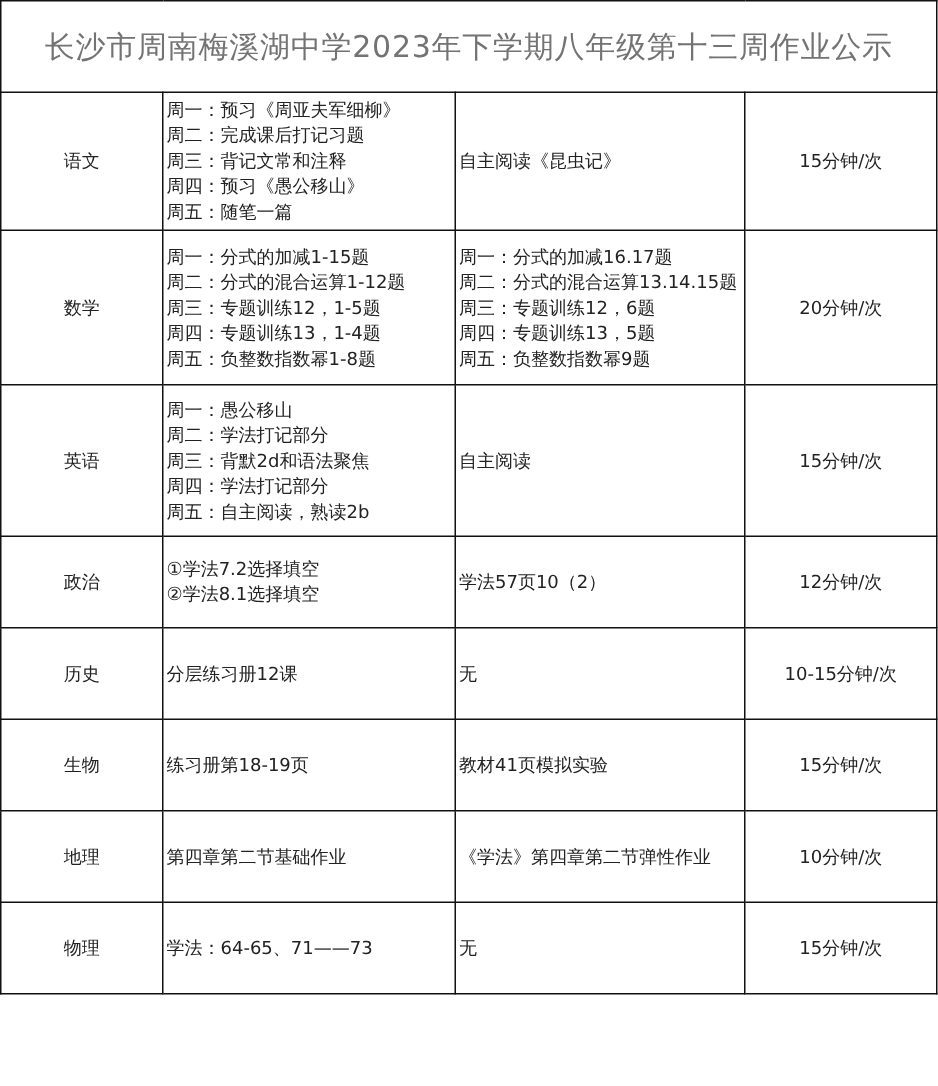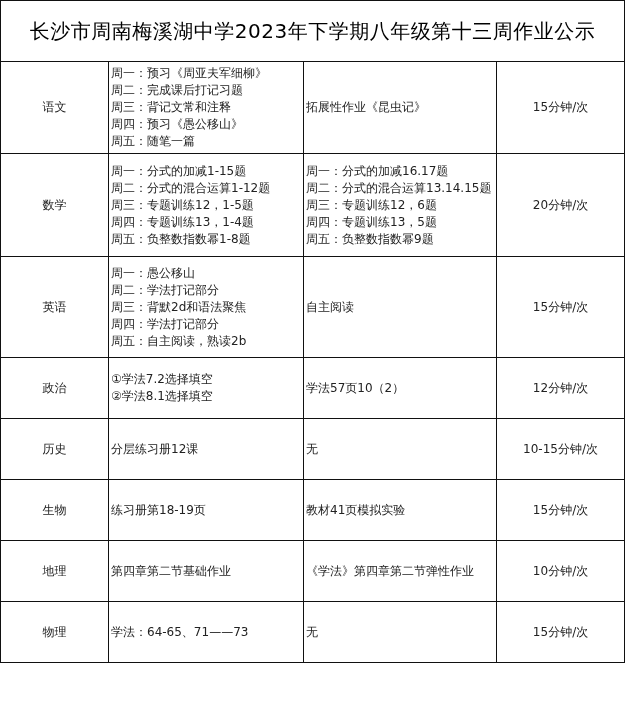--- a/index.html
+++ b/index.html
@@ -1,19 +1,19 @@
 <!DOCTYPE html>
 <html><head>
 <meta charset="utf-8">
 <style>
   html, body { margin: 0; padding: 0; background: #ffffff; }
   body { width: 625px; height: 724px; overflow: hidden; font-family: "DejaVu Sans", "Liberation Sans", sans-serif; color: #222; }
   table { border-collapse: collapse; table-layout: fixed; width: 624px; position: absolute; left: 0; top: 0; }
   td, th { border: 1.5px solid #111; padding: 0; font-size: 12px; line-height: 17px; vertical-align: middle; }
-  .title-cell { height: 60px; text-align: center; font-size: 20px; font-weight: normal; color: #000000; letter-spacing: 0.5px; }
+  .title-cell { height: 60px; text-align: center; font-size: 20px; font-weight: normal; color: #737373; letter-spacing: 0.5px; }
   .hdr { height: 60px; text-align: center; font-weight: bold; font-size: 12px; }
   .subject { text-align: center; }
   .left { text-align: left; padding-left: 2px; padding-right: 2px; }
   .time { text-align: center; }
   .line { display: block; white-space: nowrap; }
   .wrap { white-space: normal; word-break: break-all; }
 </style>
 </head>
 <body>
 
@@ -32,21 +32,21 @@
   <tr style="height:92px">
     <td class="subject">语文</td>
     <td class="left">
       <span class="line">周一：预习《周亚夫军细柳》</span>
       <span class="line">周二：完成课后打记习题</span>
       <span class="line">周三：背记文常和注释</span>
       <span class="line">周四：预习《愚公移山》</span>
       <span class="line">周五：随笔一篇</span>
     </td>
     <td class="left">
-      <span class="line">拓展性作业《昆虫记》</span>
+      <span class="line">自主阅读《昆虫记》</span>
     </td>
     <td class="time">15分钟/次</td>
   </tr>
 
   <tr style="height:103px">
     <td class="subject">数学</td>
     <td class="left">
       <span class="line">周一：分式的加减1-15题</span>
       <span class="line">周二：分式的混合运算1-12题</span>
       <span class="line">周三：专题训练12，1-5题</span>

